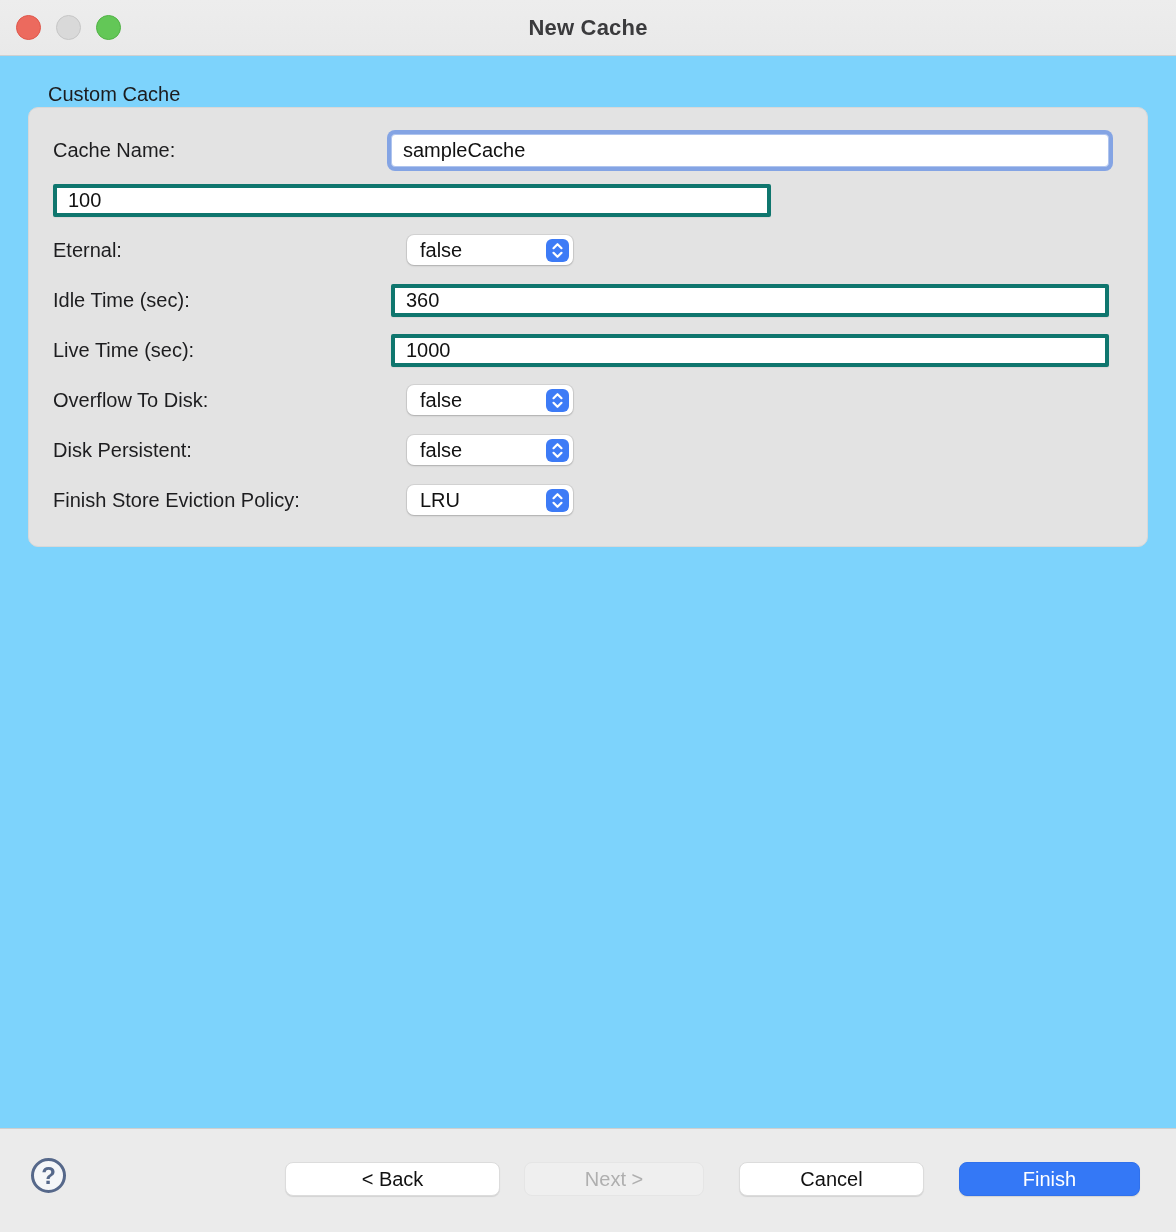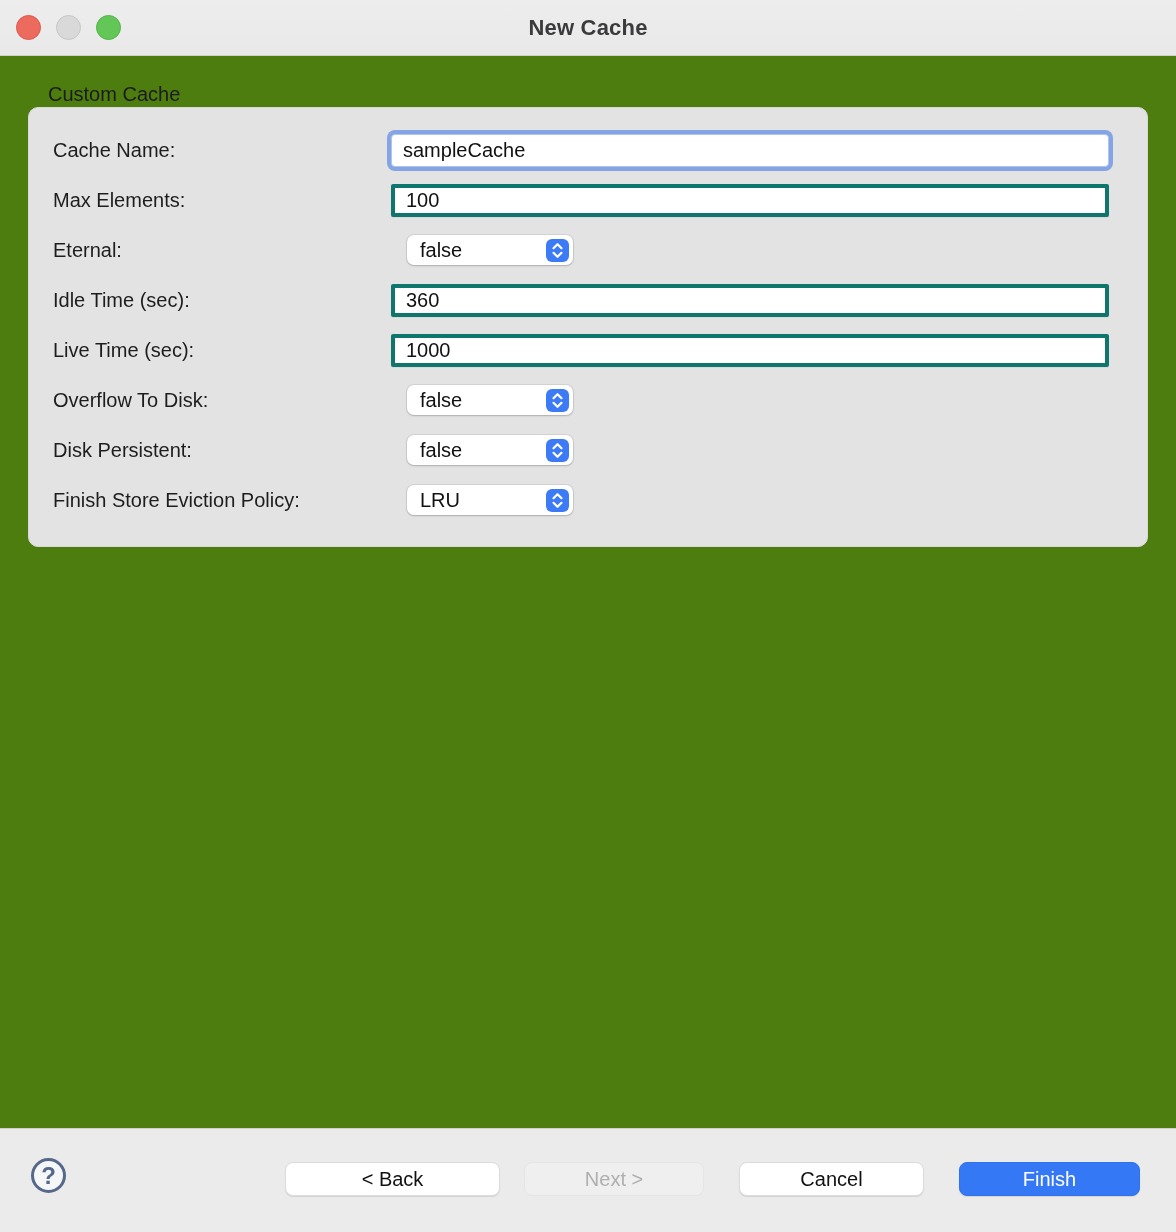--- a/index.html
+++ b/index.html
@@ -51,21 +51,21 @@
     background:linear-gradient(97deg, rgba(240,243,251,0) 0%, #E6EBF8 45%, #D3DCF2 100%);
   }
   .swoosh-inner {
     position:absolute; top:0; right:0;
     width:252px; height:42px;
     border-bottom-left-radius:100% 100%;
     background:linear-gradient(97deg, rgba(230,236,249,.25) 0%, #D9E1F4 50%, #C5D1ED 100%);
   }
 
   
-  .content { flex:1; background:#4d7c0f; position:relative; }
+  .content { flex:1; background:#7dd3fc; position:relative; }
   .group-label {
     position:absolute; left:48px; top:27px;
     font-size:20px; color:#1C1C1E;
   }
   .group-box {
     position:absolute; left:28px; top:51px;
     width:1120px; height:440px;
     background:#E3E3E3;
     border:1px solid #D8D8D8;
     border-radius:10px;
@@ -167,21 +167,20 @@
 
   <div class="content">
     <span class="group-label">Custom Cache</span>
     <div class="group-box">
       <div id="form-rows">
           <div class="row">
             <span class="row-label">Cache Name:</span>
             <input type="text" class="text-input focused" value="sampleCache" style="">
           </div>
           <div class="row">
-            <span class="row-label">Max Elements:</span>
             <input type="text" class="text-input" value="100" style="">
           </div>
           <div class="row">
             <span class="row-label">Eternal:</span>
             <div class="popup">
               <span class="popup-value">false</span>
               <span class="stepper">
                 <svg width="13" height="17" viewBox="0 0 13 17">
                   <path d="M2.5 6.2 L6.5 2.2 L10.5 6.2" fill="none" stroke="#fff" stroke-width="2.2" stroke-linecap="round" stroke-linejoin="round"></path>
                   <path d="M2.5 10.8 L6.5 14.8 L10.5 10.8" fill="none" stroke="#fff" stroke-width="2.2" stroke-linecap="round" stroke-linejoin="round"></path>

